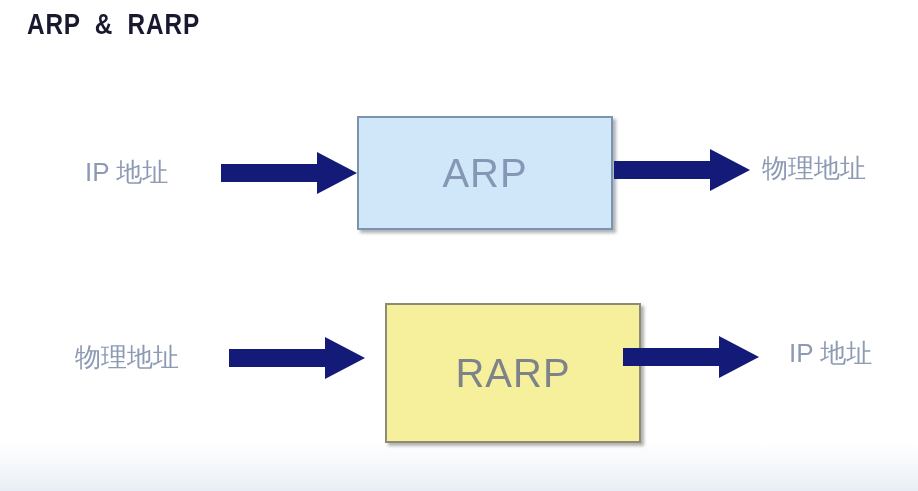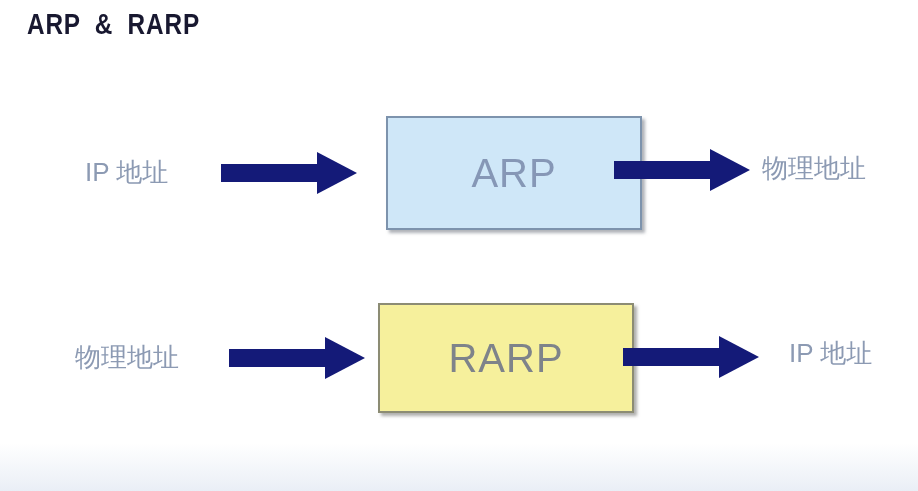--- a/index.html
+++ b/index.html
@@ -36,21 +36,20 @@
     line-height: 40px;
   }
   .proto-box {
     position: absolute;
     box-sizing: border-box;
     display: flex;
     align-items: center;
     justify-content: center;
     font-size: 40px;
     letter-spacing: 1px;
-    margin-left: 29px;
   }
   .box-blue {
     background: var(--arp-box-fill, #cfe7f8);
     border: 2px solid var(--arp-box-border, #7d93ad);
     color: var(--arp-box-text, #8697b6);
     box-shadow: 3px 3px 3px rgba(110,115,125,0.55);
   }
   .box-yellow {
     background: var(--rarp-box-fill, #f6f09c);
     border: 2px solid var(--rarp-box-border, #8c8c74);
@@ -74,21 +73,21 @@
   }
   
   .r1-in    { left: 85px;  top: 152px; }
   .r1-a1    { left: 221px; top: 151px; }
   .r1-box   { left: 357px; top: 116px; width: 256px; height: 114px; }
   .r1-a2    { left: 614px; top: 148px; }
   .r1-out   { left: 762px; top: 148px; }
   
   .r2-in    { left: 75px;  top: 337px; }
   .r2-a1    { left: 229px; top: 336px; }
-  .r2-box   { left: 349px; top: 303px; width: 256px; height: 110px; }
+  .r2-box   { left: 385px; top: 303px; width: 256px; height: 140px; }
   .r2-a2    { left: 623px; top: 335px; }
   .r2-out   { left: 789px; top: 333px; }
 </style>
 </head>
 <body>
 
 <div class="stage">
 
   <div class="slide-title">ARP &amp; RARP</div>
 

